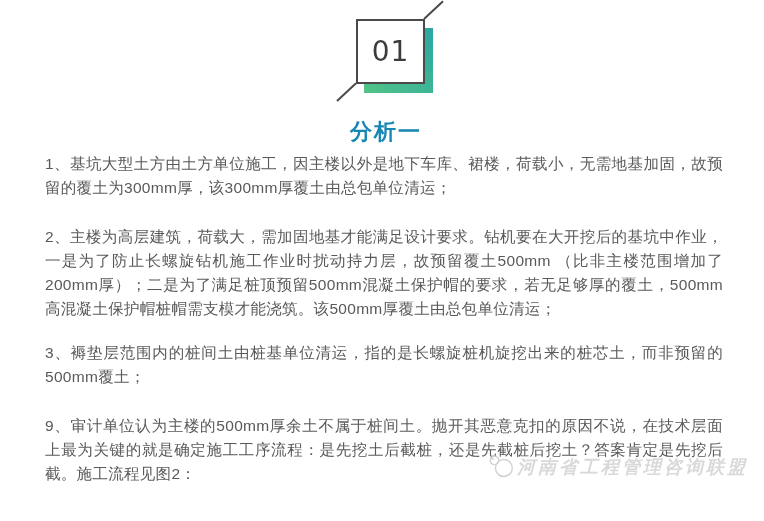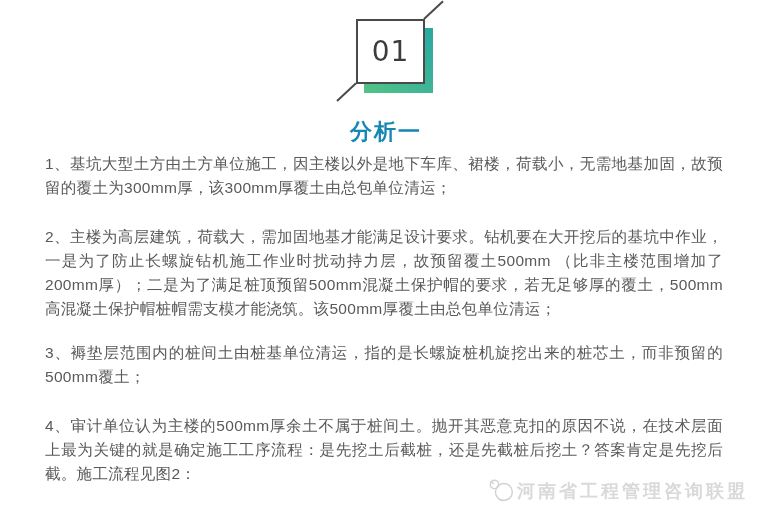--- a/index.html
+++ b/index.html
@@ -41,45 +41,45 @@
   .content p {
     margin:0 0 25px 0; font-size:15.5px; line-height:24px;
     color:#595959; text-align:justify; letter-spacing:0.3px;
   }
   .content p:nth-child(2) { margin-bottom:20px; }
   .content p:nth-child(3) { }
   .content p:last-child   { margin-bottom:0; }
 
   
   .watermark {
-    position:absolute; right:16px; top:476px; height:30px;
+    position:absolute; right:16px; top:452px; height:30px;
     display:flex; align-items:center; gap:0;
     color:#d9d9d9; font-size:18px; font-weight:bold; letter-spacing:3px;
     text-shadow:1px 1px 0 #ffffff;
-    white-space:nowrap; user-select:none;
+    white-space:nowrap; user-select:none;font-style:italic;
   }
   .watermark svg { display:block; }
 </style>
 </head>
 <body>
 
 <div class="page">
 
   <div class="badge-shadow"></div>
   <div class="badge-line badge-line-tr"></div>
   <div class="badge-line badge-line-bl"></div>
   <div class="badge-box">01</div>
 
   <h2 class="title">分析一</h2>
 
   <div class="content">
     <p>1、基坑大型土方由土方单位施工，因主楼以外是地下车库、裙楼，荷载小，无需地基加固，故预留的覆土为300mm厚，该300mm厚覆土由总包单位清运；</p>
     <p>2、主楼为高层建筑，荷载大，需加固地基才能满足设计要求。钻机要在大开挖后的基坑中作业，一是为了防止长螺旋钻机施工作业时扰动持力层，故预留覆土500mm （比非主楼范围增加了200mm厚）；二是为了满足桩顶预留500mm混凝土保护帽的要求，若无足够厚的覆土，500mm高混凝土保护帽桩帽需支模才能浇筑。该500mm厚覆土由总包单位清运；</p>
     <p>3、褥垫层范围内的桩间土由桩基单位清运，指的是长螺旋桩机旋挖出来的桩芯土，而非预留的500mm覆土；</p>
-    <p>4、审计单位认为主楼的500mm厚余土不属于桩间土。抛开其恶意克扣的原因不说，在技术层面上最为关键的就是确定施工工序流程：是先挖土后截桩，还是先截桩后挖土？答案肯定是先挖后截。施工流程见图2：</p>
+    <p>9、审计单位认为主楼的500mm厚余土不属于桩间土。抛开其恶意克扣的原因不说，在技术层面上最为关键的就是确定施工工序流程：是先挖土后截桩，还是先截桩后挖土？答案肯定是先挖后截。施工流程见图2：</p>
   </div>
 
   <div class="watermark">
     <span>
       <svg width="30" height="30" viewBox="0 0 32 32" fill="none" stroke="#d2d2d2" stroke-width="1.5" stroke-linecap="round">
         <circle cx="8" cy="9" r="4.5"></circle>
         <circle cx="18" cy="17" r="9"></circle>
         <path d="M13 25 q 5 3 10 -1"></path>
         <path d="M4 6 l 3 2"></path>
       </svg>

